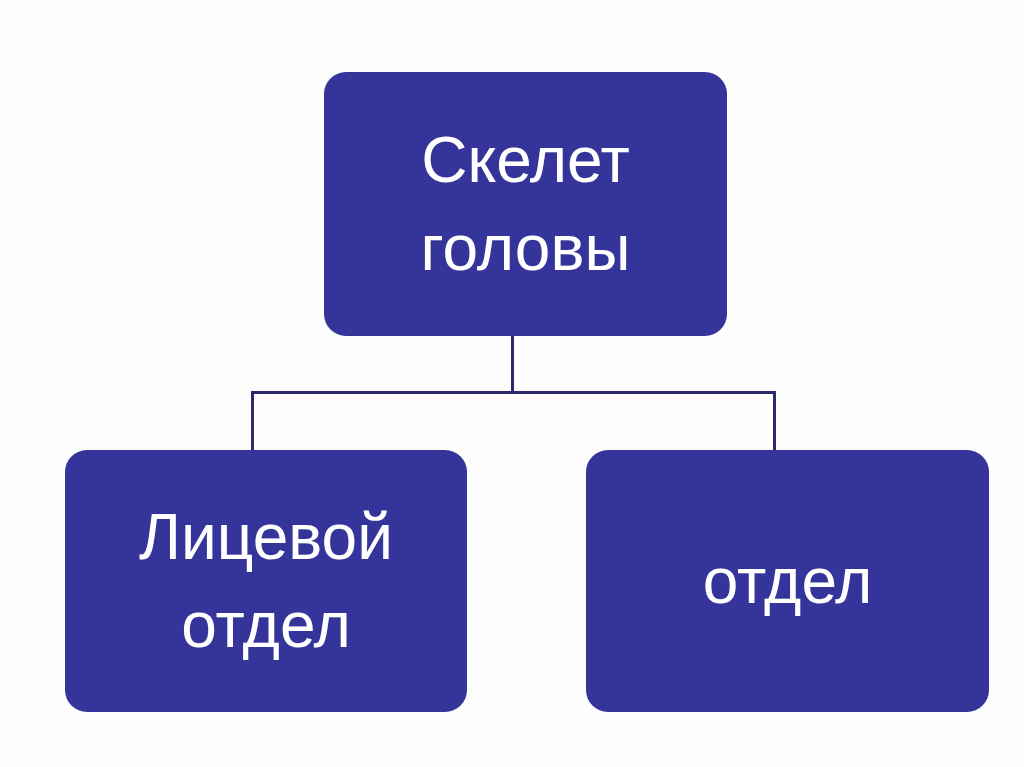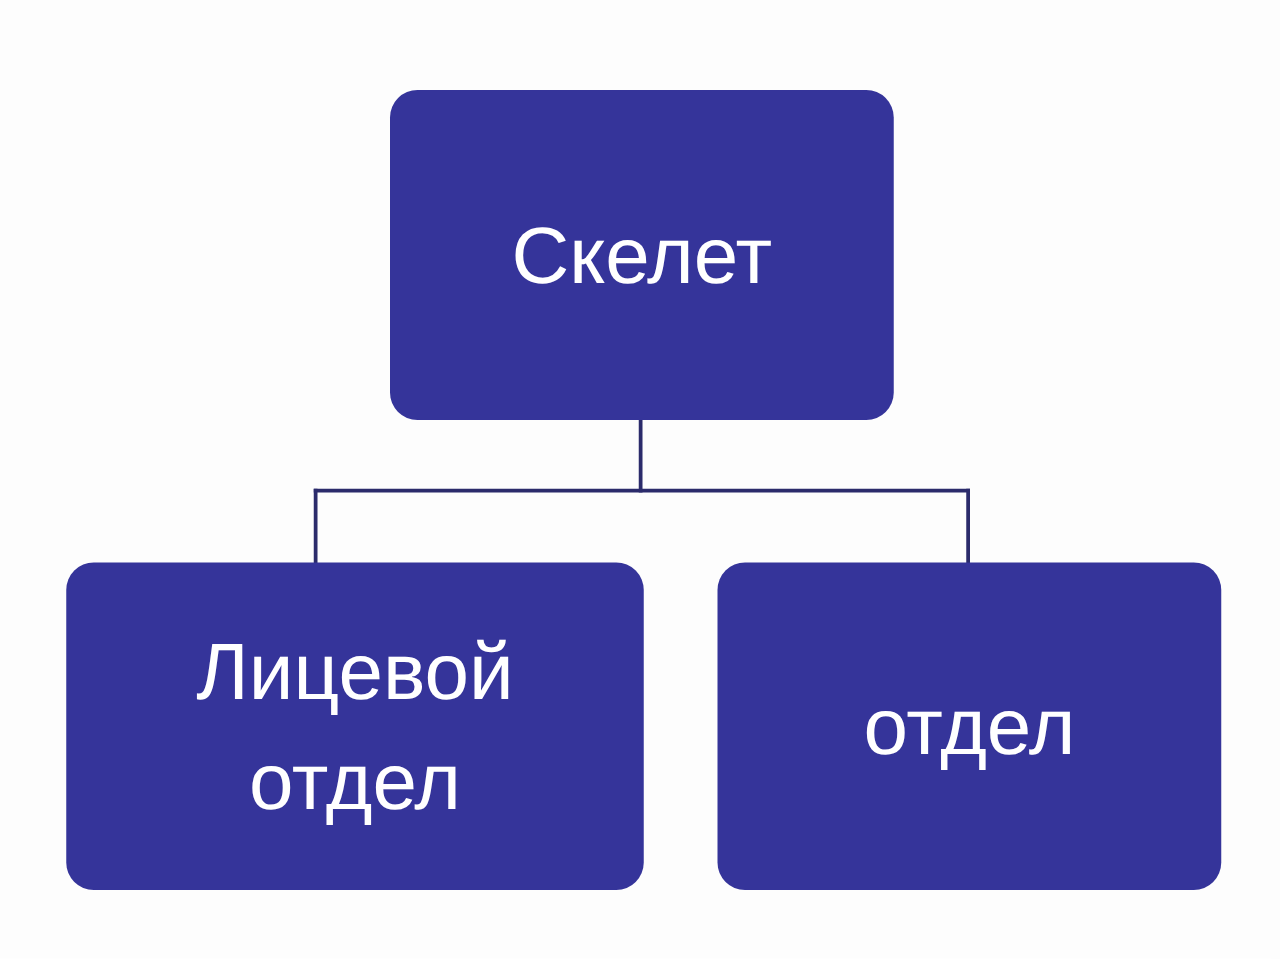--- a/index.html
+++ b/index.html
@@ -30,34 +30,35 @@
     justify-content: center;
     color: #ffffff;
     font-size: 64px;
     line-height: 88px;
     font-weight: 400;
     letter-spacing: 0px;
     text-align: center;
     white-space: nowrap;
     box-sizing: border-box;
     user-select: none;
+    margin-left: 12px;
   }
   .node .line {
     display: block;
   }
   #node-root {
     left: 312px;
     top: 72px;
     width: 403px;
     height: 264px;
   }
   #node-facial {
     left: 53px;
     top: 450px;
-    width: 462px;
+    width: 402px;
     height: 262px;
   }
   #node-cranial {
     left: 574px;
     top: 450px;
     width: 403px;
     height: 262px;
   }
   
   .conn {
@@ -97,20 +98,21 @@
   <div class="conn" id="conn-trunk"></div>
 
   <div class="conn" id="conn-bus"></div>
 
   <div class="conn" id="conn-drop-left"></div>
 
   <div class="conn" id="conn-drop-right"></div>
 
   <div class="node" id="node-root">
     <span class="line">Скелет</span>
+    <span class="line">головы</span>
   </div>
 
   <div class="node" id="node-facial">
     <span class="line">Лицевой</span>
     <span class="line">отдел</span>
   </div>
 
   <div class="node" id="node-cranial">
     <span class="line">отдел</span>
   </div>

